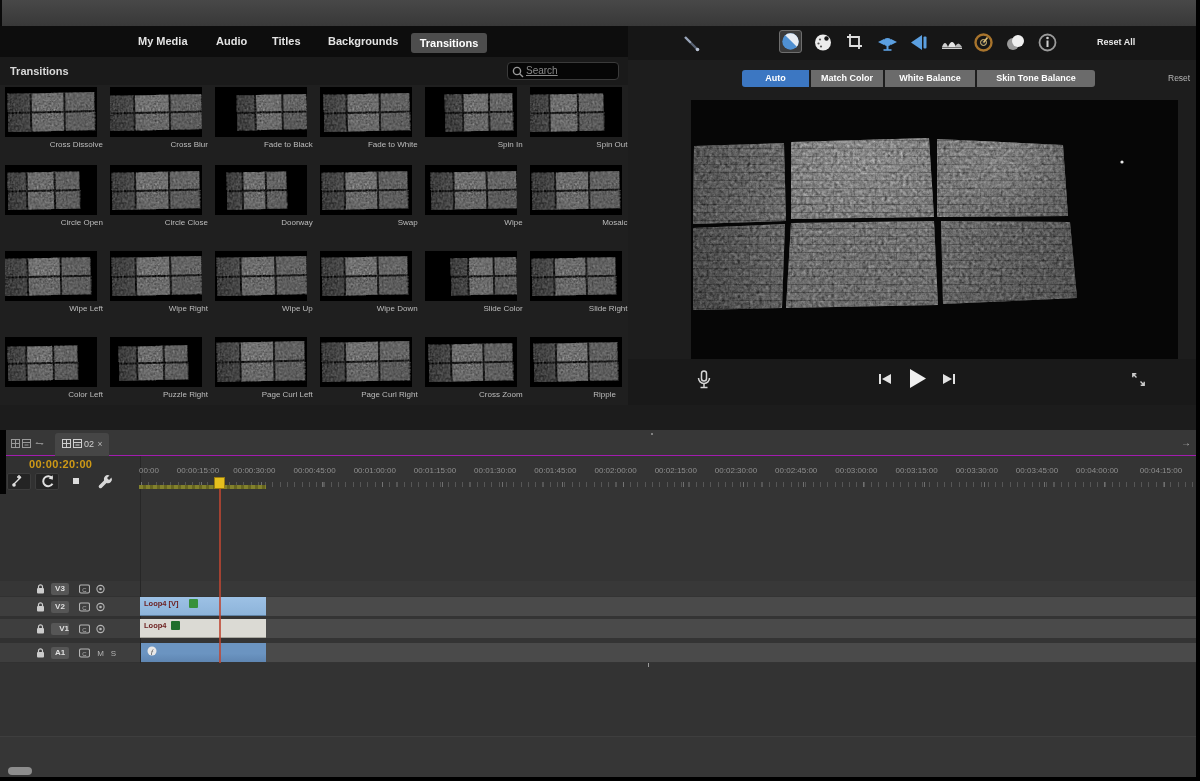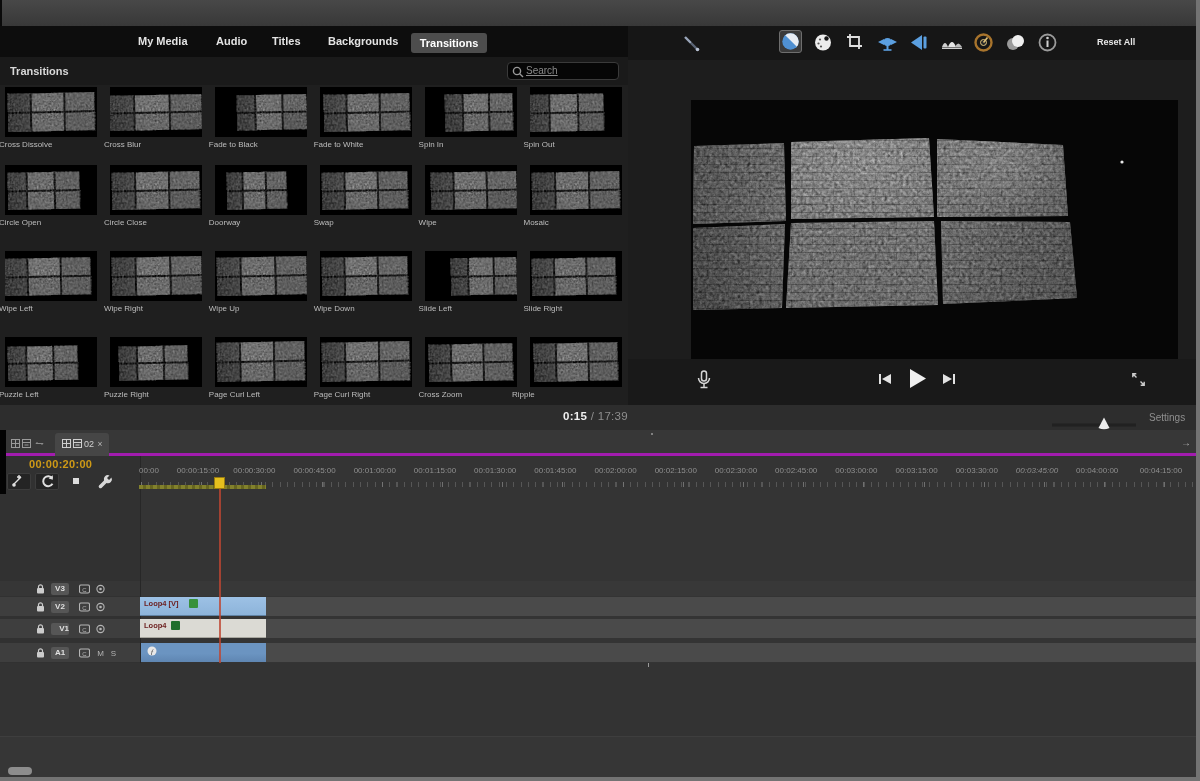--- a/index.html
+++ b/index.html
@@ -1,54 +1,54 @@
 <!DOCTYPE html>
 <html><head>
 <meta charset="utf-8">
 <style>
   * { margin:0; padding:0; box-sizing:border-box; }
   html,body { width:1200px; height:781px; background:#fff; font-family:"Liberation Sans", sans-serif; overflow:hidden; }
-  #stage { position:relative; width:1200px; height:781px; background:#737373; }
+  #stage { position:relative; width:1200px; height:781px; background:#000000; }
   .app { position:absolute; left:0; top:0; width:1196px; height:777px; background:#1c1c1c; overflow:hidden; }
   .abs { position:absolute; }
 
   
   .titlebar { left:0; top:0; width:1196px; height:26px; background:linear-gradient(#484848,#383838); }
 
   
   .lpanel { left:0; top:26px; width:628px; height:379px; background:#1f1f1f; }
   .tabrow { left:0; top:0; width:628px; height:31px; background:#0d0d0d; }
   .tab { position:absolute; top:9px; font-size:11px; font-weight:700; color:#e4e4e4; white-space:nowrap; }
   .tabsel { position:absolute; left:411px; top:7px; width:76px; height:20px; background:#4d4d4d; border-radius:3px; color:#fff; font-size:11px; font-weight:700; text-align:center; line-height:20px; }
   .lhead { position:absolute; left:0; top:31px; width:628px; height:28px; background:#1a1a1a; }
   .ltitle { position:absolute; left:10px; top:8px; font-size:11px; font-weight:700; color:#d8d8d8; }
   .search { position:absolute; left:507px; top:5px; width:112px; height:18px; background:#060606; border:1px solid #3a3a3a; border-radius:4px; }
   .search span { position:absolute; left:18px; top:2px; font-size:10px; color:#8a8a8a;text-decoration:underline; }
 
   .thumb { position:absolute; width:92px; height:50px; background:#000; overflow:hidden; }
-  .tlabel { position:absolute; width:104px; text-align:left; font-size:8px; color:#bdbdbd; }
+  .tlabel { position:absolute; width:104px; text-align:right; font-size:8px; color:#bdbdbd; }
 
   
   .rpanel { left:628px; top:26px; width:568px; height:379px; background:#1d1d1d; }
   .rtool { position:absolute; left:0; top:0; width:568px; height:34px; background:#161616; }
   .segrow { position:absolute; left:0; top:34px; width:568px; height:40px; background:#1d1d1d; }
   .seg { position:absolute; top:10px; height:17px; color:#fff; font-size:9px; font-weight:700; text-align:center; background:#6b6b6b; line-height:17px; }
   .resetall { position:absolute; left:469px; top:11px; font-size:9px; font-weight:700; color:#e8e8e8; }
   .reset2 { position:absolute; left:540px; top:13px; font-size:8.5px; color:#b5b5b5; }
   .viewer { position:absolute; left:63px; top:74px; width:487px; height:259px; background:#070707; }
   .ctrlrow { position:absolute; left:0; top:333px; width:568px; height:46px; background:#191919; }
 
   
   .statusbar { left:0; top:405px; width:1196px; height:25px; background:#2d2d2d; }
   .timetxt { position:absolute; left:563px; top:5px; font-size:11.5px; color:#8f8f8f; letter-spacing:0.3px; }
   .timetxt b { color:#efefef; }
   .settings { position:absolute; left:1149px; top:7px; font-size:10px; color:#8f8f8f; }
 
   
-  .ttabs { left:0; top:430px; width:1196px; height:26px; background:#373737; border-bottom:3px solid #a21caf; }
+  .ttabs { left:0; top:430px; width:1196px; height:26px; background:#373737; border-bottom:1px solid #a21caf; }
   .ttab1 { position:absolute; left:11px; top:7px; font-size:9px; color:#9a9a9a; }
   .ttab2 { position:absolute; left:55px; top:3px; width:54px; height:23px; background:#464646; border-radius:3px 3px 0 0; color:#cfcfcf; font-size:9px; text-align:center; line-height:22px; }
 
   
   .timeline { left:0; top:456px; width:1196px; height:321px; background:#343434; }
   .tl-head { position:absolute; left:0; top:0; width:141px; height:321px; background:#313131; border-right:1px solid #272727; }
   .tcode { position:absolute; left:29px; top:2px; font-size:11px; font-weight:700; color:#cf9a16; letter-spacing:0.3px; }
   .tool-cell { position:absolute; width:24px; height:17px; background:#242424; border:1px solid #3c3c3c; border-radius:2px; }
   .ruler-label { position:absolute; top:10px; font-size:8px; color:#8f8f8f; white-space:nowrap; }
   .tickrow { position:absolute; left:141px; top:26px; width:1055px; height:5px;
@@ -381,21 +381,21 @@
                 <rect x="44.3" y="7.0" width="23.6" height="17.5" fill="rgb(153,153,153)"></rect>
                 <rect x="69.9" y="7.0" width="21.6" height="17.5" fill="rgb(133,133,133)"></rect>
                 <rect x="26.0" y="26.5" width="16.3" height="17.5" fill="rgb(82,82,82)"></rect>
                 <rect x="44.3" y="26.5" width="23.6" height="17.5" fill="rgb(146,146,146)"></rect>
                 <rect x="69.9" y="26.5" width="21.6" height="17.5" fill="rgb(115,115,115)"></rect>
   <rect x="26" y="7" width="16.5" height="37" fill="url(#ldark)" opacity="0.5"></rect>
   <rect x="26" y="7" width="66" height="37" filter="url(#grain)" opacity="0.8"></rect>
   <rect x="26" y="7" width="66" height="37" filter="url(#grainW)" opacity="0.55"></rect>
   </g>
             </svg></div>
-          <div class="tlabel" style="left:418.6px;top:278px;">Slide Left</div>
+          <div class="tlabel" style="left:418.6px;top:278px;">Slide Color</div>
           <div class="thumb" style="left:529.5px;top:225px;"><svg width="92" height="50" viewBox="0 0 92 50">
   <rect width="92" height="50" fill="#000"></rect>
   <g transform="rotate(-1.2 46 25)">
                 <rect x="2.0" y="7.0" width="21.2" height="17.5" fill="rgb(90,90,90)"></rect>
                 <rect x="25.2" y="7.0" width="30.4" height="17.5" fill="rgb(149,149,149)"></rect>
                 <rect x="57.6" y="7.0" width="27.9" height="17.5" fill="rgb(129,129,129)"></rect>
                 <rect x="2.0" y="26.5" width="21.2" height="17.5" fill="rgb(78,78,78)"></rect>
                 <rect x="25.2" y="26.5" width="30.4" height="17.5" fill="rgb(142,142,142)"></rect>
                 <rect x="57.6" y="26.5" width="27.9" height="17.5" fill="rgb(122,122,122)"></rect>
   <rect x="2" y="7" width="21" height="37" fill="url(#ldark)" opacity="0.5"></rect>
@@ -411,21 +411,21 @@
                 <rect x="22.4" y="9.0" width="25.1" height="16.0" fill="rgb(156,156,156)"></rect>
                 <rect x="49.5" y="9.0" width="23.0" height="16.0" fill="rgb(136,136,136)"></rect>
                 <rect x="3.0" y="27.0" width="17.4" height="16.0" fill="rgb(85,85,85)"></rect>
                 <rect x="22.4" y="27.0" width="25.1" height="16.0" fill="rgb(138,138,138)"></rect>
                 <rect x="49.5" y="27.0" width="23.0" height="16.0" fill="rgb(118,118,118)"></rect>
   <rect x="3" y="9" width="17.5" height="34" fill="url(#ldark)" opacity="0.5"></rect>
   <rect x="3" y="9" width="70" height="34" filter="url(#grain)" opacity="0.8"></rect>
   <rect x="3" y="9" width="70" height="34" filter="url(#grainW)" opacity="0.55"></rect>
   </g>
             </svg></div>
-          <div class="tlabel" style="left:-1px;top:364px;">Puzzle Left</div>
+          <div class="tlabel" style="left:-1px;top:364px;">Color Left</div>
           <div class="thumb" style="left:109.9px;top:311px;"><svg width="92" height="50" viewBox="0 0 92 50">
   <rect width="92" height="50" fill="#000"></rect>
   <g transform="rotate(-1.2 46 25)">
                 <rect x="9.0" y="9.0" width="17.1" height="16.0" fill="rgb(82,82,82)"></rect>
                 <rect x="28.1" y="9.0" width="24.7" height="16.0" fill="rgb(152,152,152)"></rect>
                 <rect x="54.9" y="9.0" width="22.6" height="16.0" fill="rgb(132,132,132)"></rect>
                 <rect x="9.0" y="27.0" width="17.1" height="16.0" fill="rgb(81,81,81)"></rect>
                 <rect x="28.1" y="27.0" width="24.7" height="16.0" fill="rgb(145,145,145)"></rect>
                 <rect x="54.9" y="27.0" width="22.6" height="16.0" fill="rgb(125,125,125)"></rect>
   <rect x="9" y="9" width="17.25" height="34" fill="url(#ldark)" opacity="0.5"></rect>
@@ -546,20 +546,27 @@
           <svg style="position:absolute;left:377px;top:7px;" width="21" height="19" viewBox="0 0 21 19">
             <circle cx="8" cy="11" r="6" fill="#9a9a9a"></circle>
             <circle cx="13" cy="8" r="6" fill="#efefef"></circle>
           </svg>
           <svg style="position:absolute;left:409px;top:6px;" width="21" height="21" viewBox="0 0 21 21">
             <circle cx="10.5" cy="10.5" r="8" fill="none" stroke="#9a9a9a" stroke-width="1.8"></circle>
             <rect x="9.5" y="8.5" width="2" height="6.5" fill="#cfcfcf"></rect>
             <circle cx="10.5" cy="6" r="1.3" fill="#cfcfcf"></circle>
           </svg>
         </div>
+      <div class="segrow">
+        <div class="seg" style="left:114px;width:67px;background:#3c77c2;border-radius:3px 0 0 3px;">Auto</div>
+        <div class="seg" style="left:183px;width:72px;">Match Color</div>
+        <div class="seg" style="left:257px;width:90px;">White Balance</div>
+        <div class="seg" style="left:349px;width:118px;border-radius:0 3px 3px 0;">Skin Tone Balance</div>
+        <div class="reset2">Reset</div>
+      </div>
       <div class="viewer" id="viewer"><svg width="487" height="259" viewBox="0 0 487 259">
             <rect width="487" height="259" fill="#060606"></rect>
             <clipPath id="wallclip">
               <polygon points="3,46 93,43 95,121 2,124"></polygon>
               <polygon points="100,42 238,38 243,117 100,119"></polygon>
               <polygon points="246,39 372,45 377,116 246,117"></polygon>
               <polygon points="2,128 94,124 91,208 2,210"></polygon>
               <polygon points="100,123 243,121 247,205 95,208"></polygon>
               <polygon points="250,121 379,122 386,198 252,204"></polygon>
             </clipPath>
@@ -609,28 +616,20 @@
             <path d="M1 1 L10 6 L1 11 Z" fill="#e2e2e2"></path>
           </svg>
           <svg style="position:absolute;left:502px;top:12px;" width="17" height="17" viewBox="0 0 17 17">
             <path d="M6.5 6.5 L2.8 2.8 M2.8 6.3 v-3.5 h3.5" fill="none" stroke="#cdcdcd" stroke-width="1.4"></path>
             <path d="M10.5 10.5 L14.2 14.2 M14.2 10.7 v3.5 h-3.5" fill="none" stroke="#cdcdcd" stroke-width="1.4"></path>
           </svg>
         </div>
       <div class="resetall">Reset All</div>
     </div>
 
-    <div class="abs statusbar">
-      <div class="timetxt"><b>0:15</b> / 17:39</div>
-      <div class="settings">Settings</div>
-      <svg class="abs" style="left:1048px;top:11px;" width="95" height="14" viewBox="0 0 95 14">
-        <line x1="4" y1="9" x2="88" y2="9" stroke="#212121" stroke-width="3"></line>
-        <path d="M56 1.5 L61.5 12 Q56 14.5 50.5 12 Z" fill="#ececec"></path>
-      </svg>
-    </div>
 
     <div class="abs ttabs">
       <svg class="ttab1" style="left:11px;top:8px;" width="34" height="11" viewBox="0 0 34 11">
         <g stroke="#9a9a9a" stroke-width="1" fill="none">
           <rect x="0.5" y="1.5" width="8" height="8"></rect>
             <line x1="0.5" y1="5.5" x2="8.5" y2="5.5"></line>
             <line x1="4.5" y1="1.5" x2="4.5" y2="9.5"></line>
           <rect x="11.5" y="1.5" width="8" height="8"></rect>
             <line x1="11.5" y1="4.5" x2="19.5" y2="4.5"></line>
             <line x1="13.5" y1="7" x2="17.5" y2="7"></line>
@@ -684,21 +683,21 @@
           <div class="ruler-label" style="left:435px;transform:translateX(-50%);">00:01:15:00</div>
           <div class="ruler-label" style="left:495.20000000000005px;transform:translateX(-50%);">00:01:30:00</div>
           <div class="ruler-label" style="left:555.4000000000001px;transform:translateX(-50%);">00:01:45:00</div>
           <div class="ruler-label" style="left:615.6px;transform:translateX(-50%);">00:02:00:00</div>
           <div class="ruler-label" style="left:675.8000000000001px;transform:translateX(-50%);">00:02:15:00</div>
           <div class="ruler-label" style="left:736px;transform:translateX(-50%);">00:02:30:00</div>
           <div class="ruler-label" style="left:796.2px;transform:translateX(-50%);">00:02:45:00</div>
           <div class="ruler-label" style="left:856.4000000000001px;transform:translateX(-50%);">00:03:00:00</div>
           <div class="ruler-label" style="left:916.6px;transform:translateX(-50%);">00:03:15:00</div>
           <div class="ruler-label" style="left:976.8000000000001px;transform:translateX(-50%);">00:03:30:00</div>
-          <div class="ruler-label" style="left:1037px;transform:translateX(-50%);font-style:italic;">00:03:45:00</div>
+          <div class="ruler-label" style="left:1037px;transform:translateX(-50%);">00:03:45:00</div>
           <div class="ruler-label" style="left:1097.2px;transform:translateX(-50%);">00:04:00:00</div>
           <div class="ruler-label" style="left:1161px;transform:translateX(-50%);">00:04:15:00</div>
         </div>
       <div class="tickrow"></div>
       <div class="olive"></div>
       <div class="ymark"></div>
       <div id="tracks">
           <div class="trackrow" style="top:125px;height:15px;background:#383838;"></div>
           <div class="hdrrow" style="top:125px;height:15px;background:#363636;"></div>
           <svg style="position:absolute;left:36px;top:127.5px;" width="9" height="10" viewBox="0 0 9 10">

